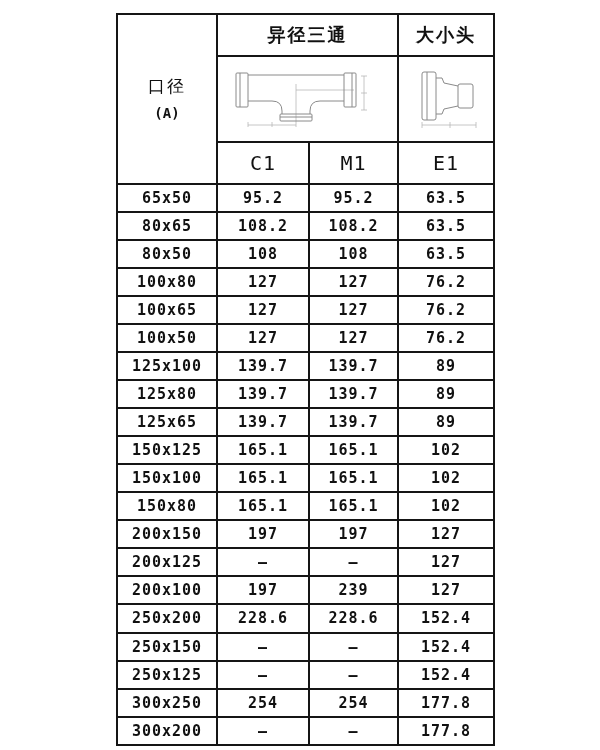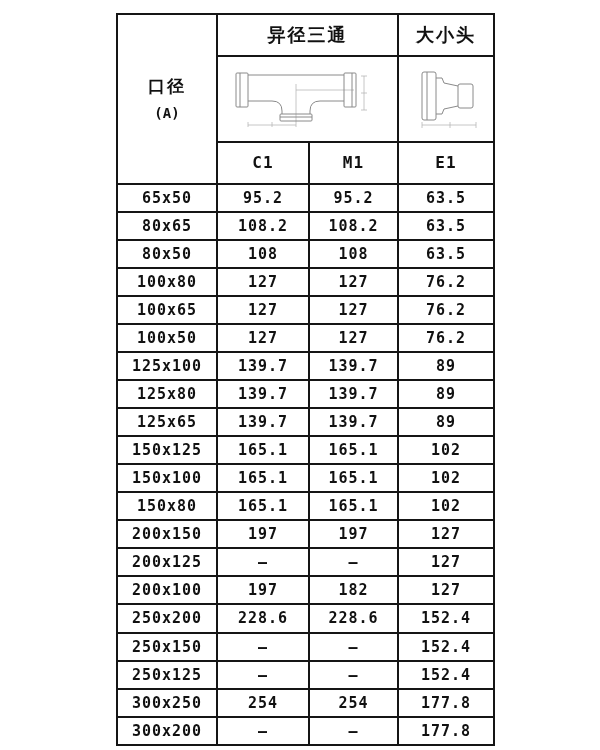--- a/index.html
+++ b/index.html
@@ -28,28 +28,28 @@
   tr.subhead-row { height: 30px; }
   tbody.data tr  { height: 15px; }
 
   .cjk {
     font-size: 18px;
     font-weight: 700;
     letter-spacing: 2px;
     font-family: "DejaVu Sans", sans-serif;
   }
   .diam-cell { line-height: 1.2; }
-  .diam-main { font-size: 17px; font-weight: 700; letter-spacing: 2px; }
+  .diam-main { font-size: 17px; font-weight: 400; letter-spacing: 2px; }
   .diam-sub  { font-size: 14px; font-weight: 700; margin-top: 9px;
                font-family: "DejaVu Sans Mono", "Liberation Mono", monospace; }
 
   .mono {
     font-family: "DejaVu Sans Mono", "Liberation Mono", monospace;
-    font-size: 16px;
-    font-weight: 700;
+    font-size: 20px;
+    font-weight: 400;
     letter-spacing: 1px;
   }
   .num {
     font-family: "DejaVu Sans Mono", "Liberation Mono", monospace;
     font-size: 15px;
     font-weight: 600;
     letter-spacing: 1px;
   }
 
   .drawing-wrap { display: flex; align-items: center; justify-content: center; height: 100%; }
@@ -208,21 +208,21 @@
   </tr>
         <tr>
     <td class="num">200x125</td>
     <td class="num">—</td>
     <td class="num">—</td>
     <td class="num">127</td>
   </tr>
         <tr>
     <td class="num">200x100</td>
     <td class="num">197</td>
-    <td class="num">182</td>
+    <td class="num">239</td>
     <td class="num">127</td>
   </tr>
         <tr>
     <td class="num">250x200</td>
     <td class="num">228.6</td>
     <td class="num">228.6</td>
     <td class="num">152.4</td>
   </tr>
         <tr>
     <td class="num">250x150</td>

